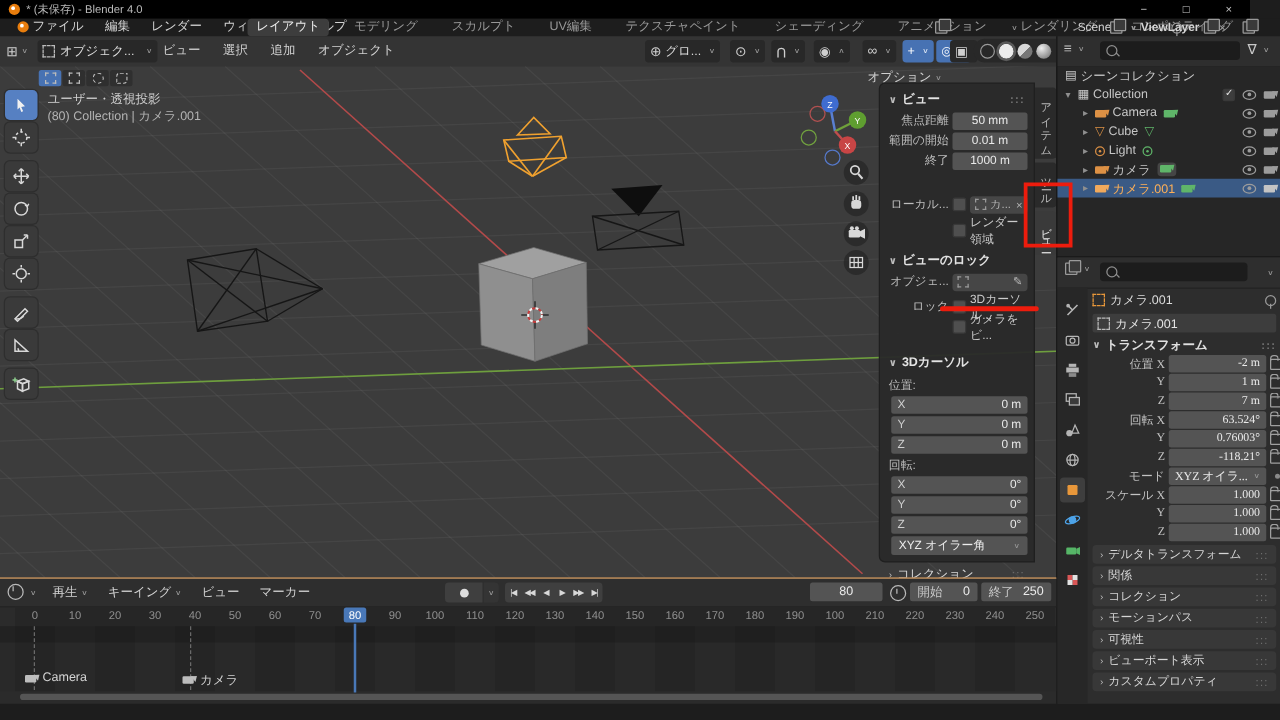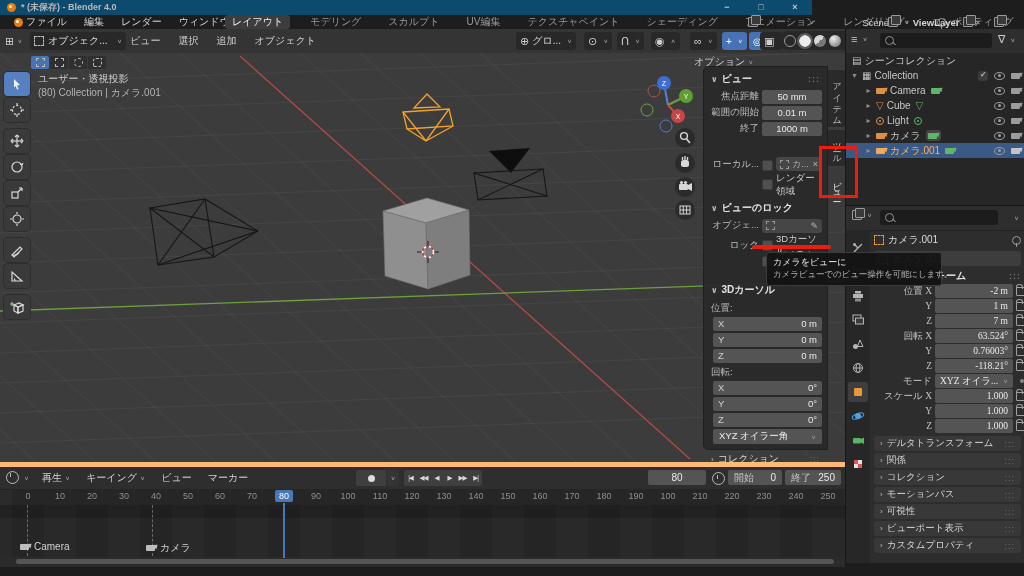--- a/index.html
+++ b/index.html
@@ -3,29 +3,29 @@
 <meta charset="utf-8">
 <style>
   html,body{margin:0;padding:0;background:#111;}
   #stage{position:relative;width:1024px;height:576px;background:#1d1d1d;overflow:hidden;
          font-family:"Liberation Sans","DejaVu Sans",sans-serif;font-size:11px;color:#c8c8c8;}
   .r{position:absolute;}
   .fx{display:flex;align-items:center;}
   .chev{font-size:7px;color:#9a9a9a;margin-left:3px;transform:scaleY(.8);}
   .dots{color:#707070;font-size:9px;letter-spacing:1px;margin-left:auto;}
   
-  .titlebar{left:0;top:0;width:812px;height:15px;background:#0c4a6e;color:#b9b9b9;font-size:9px;font-weight:bold;}
+  .titlebar{left:0;top:0;width:1000px;height:15px;background:#000000;color:#b9b9b9;font-size:9px;}
   .logo{width:9px;height:9px;border-radius:50%;background:#e87d0d;display:inline-block;margin:0 5px 0 7px;position:relative;}
   .logo::after{content:"";position:absolute;left:2px;top:2px;width:3px;height:3px;border-radius:50%;background:#fff;}
   .winbtns{position:absolute;right:0;top:0;height:15px;display:flex;}
   .winbtn{width:34px;text-align:center;line-height:15px;color:#c9c9c9;font-size:9px;}
   .menubar{left:0;top:15px;width:1024px;height:14px;background:#1d1d1d;}
   .menus{position:absolute;left:26px;top:15px;height:14px;display:flex;gap:17px;}
   .menu{color:#d2d2d2;font-size:10px;line-height:14px;}
-  .ws{position:absolute;left:225px;top:15px;height:14px;display:flex;gap:13px;}
+  .ws{position:absolute;left:198px;top:15px;height:14px;display:flex;gap:13px;}
   .wtab{color:#989898;font-size:10px;line-height:13px;padding:0 7px;border-radius:3px;white-space:nowrap;}
   .wtab.on{background:#3d3d3d;color:#ececec;}
   .idchip{position:absolute;top:16px;height:12px;display:flex;align-items:center;gap:3px;font-size:9.5px;color:#d5d5d5;}
   .mini{font-size:8px;color:#9a9a9a;}
   .sq2{width:8px;height:8px;border:1px solid #9a9a9a;border-radius:1px;display:inline-block;position:relative;background:#2c2c2c;}
   .sq2::after{content:"";position:absolute;left:2px;top:-3px;width:8px;height:8px;border:1px solid #9a9a9a;border-radius:1px;background:#3a3a3a;}
   
   .vph{left:0;top:29px;width:845px;height:24px;background:#343434;border-bottom:1px solid #242424;}
   .edbtn{position:absolute;left:5px;top:32px;height:18px;display:flex;align-items:center;color:#cfcfcf;}
   .modedd{position:absolute;left:30px;top:32px;width:88px;height:18px;background:#282828;border-radius:3px;display:flex;align-items:center;padding:0 4px;gap:4px;font-size:10px;color:#dedede;}
@@ -117,21 +117,21 @@
   .phead2{display:flex;align-items:center;gap:4px;height:15px;margin:2px 4px 1px;color:#e0e0e0;font-size:10px;font-weight:bold;}
   .trow{display:flex;align-items:center;height:14px;margin:1px 2px;gap:3px;font-family:Liberation Serif, serif;}
   .tlab{flex:0 0 60px;text-align:right;color:#c3c3c3;font-size:9.5px;white-space:nowrap;}
   .tfld{flex:0 0 68px;justify-content:flex-end;padding:0 5px;}
   .lock{width:8px;height:7px;border:1px solid #9f9f9f;border-radius:1px;position:relative;flex:none;}
   .lock::before{content:"";position:absolute;left:-1px;top:-4px;width:5px;height:4px;border:1px solid #9f9f9f;border-bottom:none;border-radius:3px 3px 0 0;}
   .adot{width:4px;height:4px;border-radius:50%;background:#8a8a8a;flex:none;margin-left:1px;}
   .tdd{flex:0 0 68px;padding:0 5px;justify-content:space-between;}
   .cpanel{height:15px;margin:2px 4px;background:#383838;border-radius:3px;display:flex;align-items:center;gap:4px;padding:0 6px;color:#d6d6d6;font-size:9.5px;}
   
-  .tl{left:0;top:462px;width:845px;height:100px;background:#2b2b2b;border-top:5px solid #fdba74;}
+  .tl{left:0;top:462px;width:845px;height:100px;background:#2b2b2b;border-top:1px solid #fdba74;}
   .tlh{position:absolute;left:0;top:0;width:845px;height:22px;background:#2e2e2e;border-bottom:1px solid #222;}
   .tmenus{position:absolute;left:42px;top:0;height:22px;display:flex;gap:16px;}
   .tmenu{display:flex;align-items:center;color:#d2d2d2;font-size:10px;}
   .recbtn{position:absolute;left:356px;top:3px;width:30px;height:16px;background:#3f3f3f;border-radius:3px 0 0 3px;display:flex;align-items:center;justify-content:center;}
   .recdot{width:7px;height:7px;border-radius:50%;background:#dcdcdc;}
   .recdd{position:absolute;left:387px;top:3px;width:12px;height:16px;background:#343434;border-radius:0 3px 3px 0;display:flex;align-items:center;justify-content:center;}
   .pb{position:absolute;left:404px;top:3px;display:flex;background:#3f3f3f;border-radius:3px;height:16px;}
   .pbtn{width:13px;display:flex;align-items:center;justify-content:center;color:#d8d8d8;font-size:6.5px;letter-spacing:-1px;}
   .framefld{position:absolute;left:648px;top:3px;width:58px;height:15px;justify-content:center;font-size:10px;}
   .clock{position:absolute;left:712px;top:5px;width:11px;height:11px;border:1.2px solid #b9b9b9;border-radius:50%;}
@@ -507,21 +507,21 @@
           </span>
         </div>
 
         <div class="nrow">
           <span class="nlab">終了</span>
           <span class="fld nfld">
             <span>1000 m</span>
           </span>
         </div>
       </div>
-    <div class="nrow" style="margin-top:20px;align-items:flex-end;">
+    <div class="nrow" style="margin-top:20px;">
       <span class="nlab">ローカル...</span>
       <span class="chk"></span>
       <span class="chip">
         <span class="dashsq"></span>
         <span>カ...</span>
         <span style="margin-left:auto">×</span>
       </span>
     </div>
     <div class="nrow" style="margin-top:6px;">
       <span class="nlab"></span>
@@ -1037,21 +1037,17 @@
     <div class="mkr" style="left:146px;">
       <span class="cam"></span>
       <span>カメラ</span>
     </div>
     <div class="hscroll"></div>
   </div>
 
   
   <div class="r redbox"></div>
   <div class="r redline"></div>
-  <div class="r tooltip">
-    <div class="tt1">カメラをビューに</div>
-    <div class="tt2">カメラビューでのビュー操作を可能にします。</div>
-  </div>
 
   
   <span class="ver">4.0.1</span>
 
 </div>
 
 </body></html>

